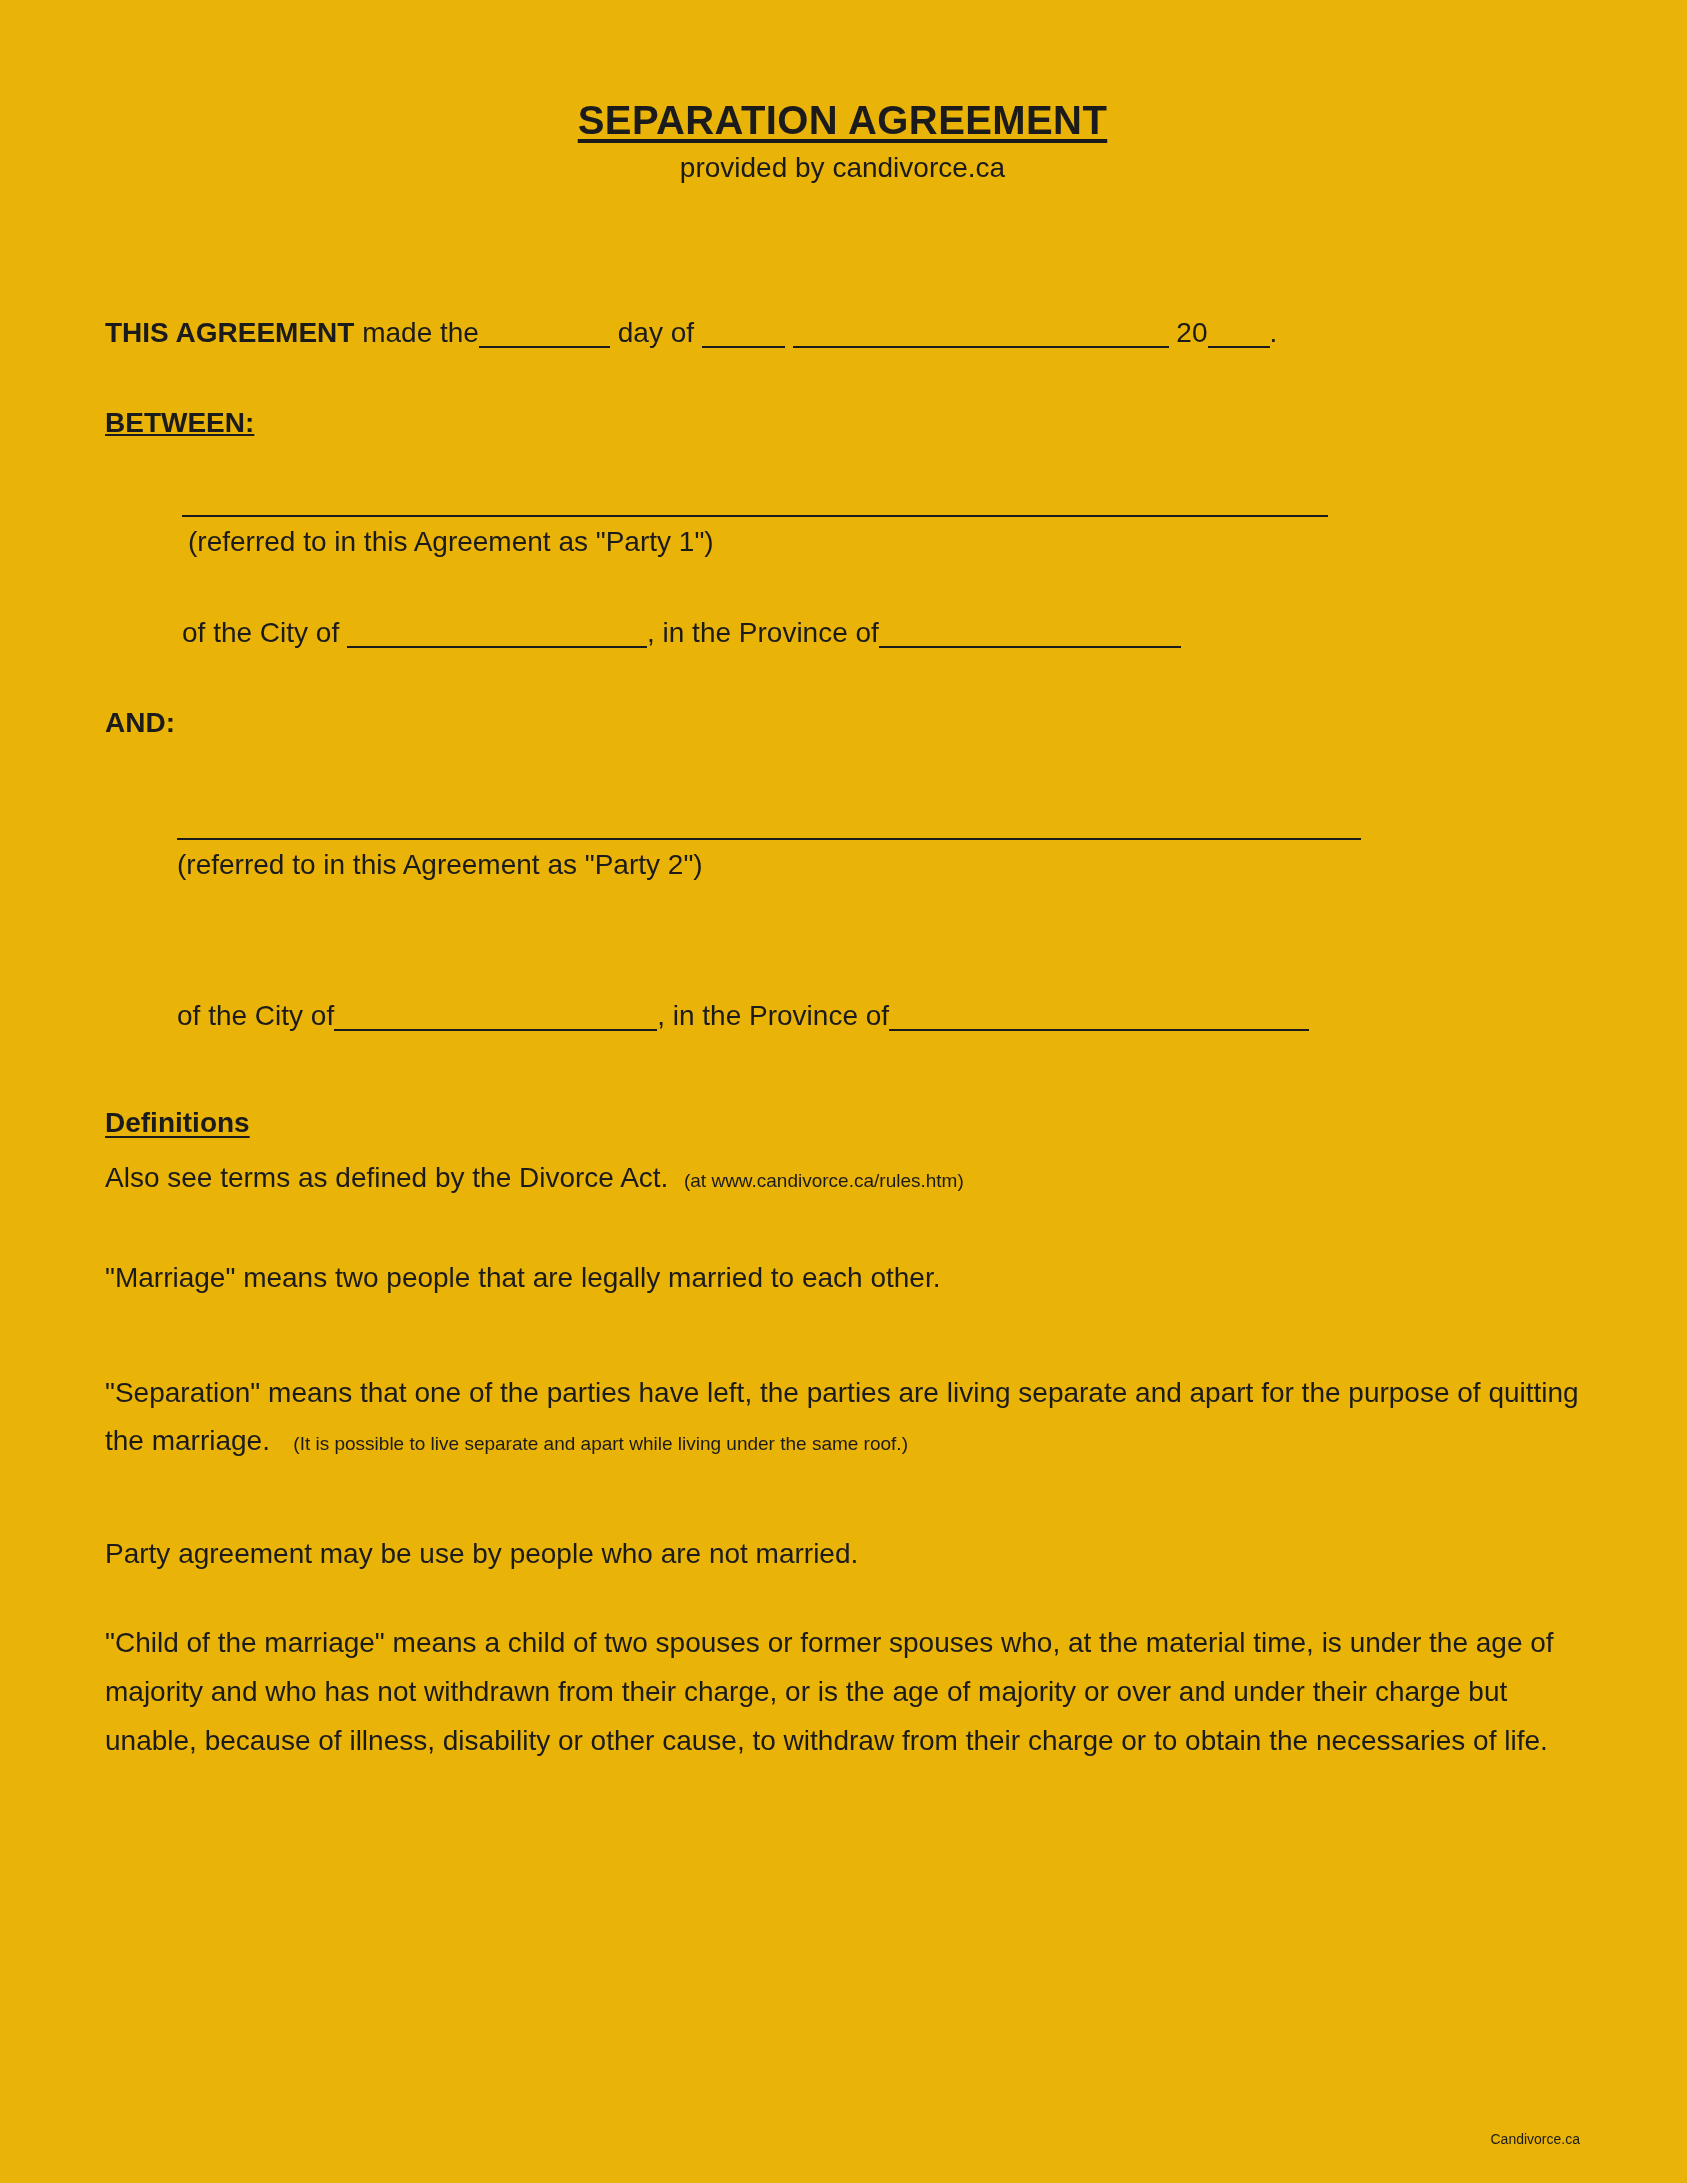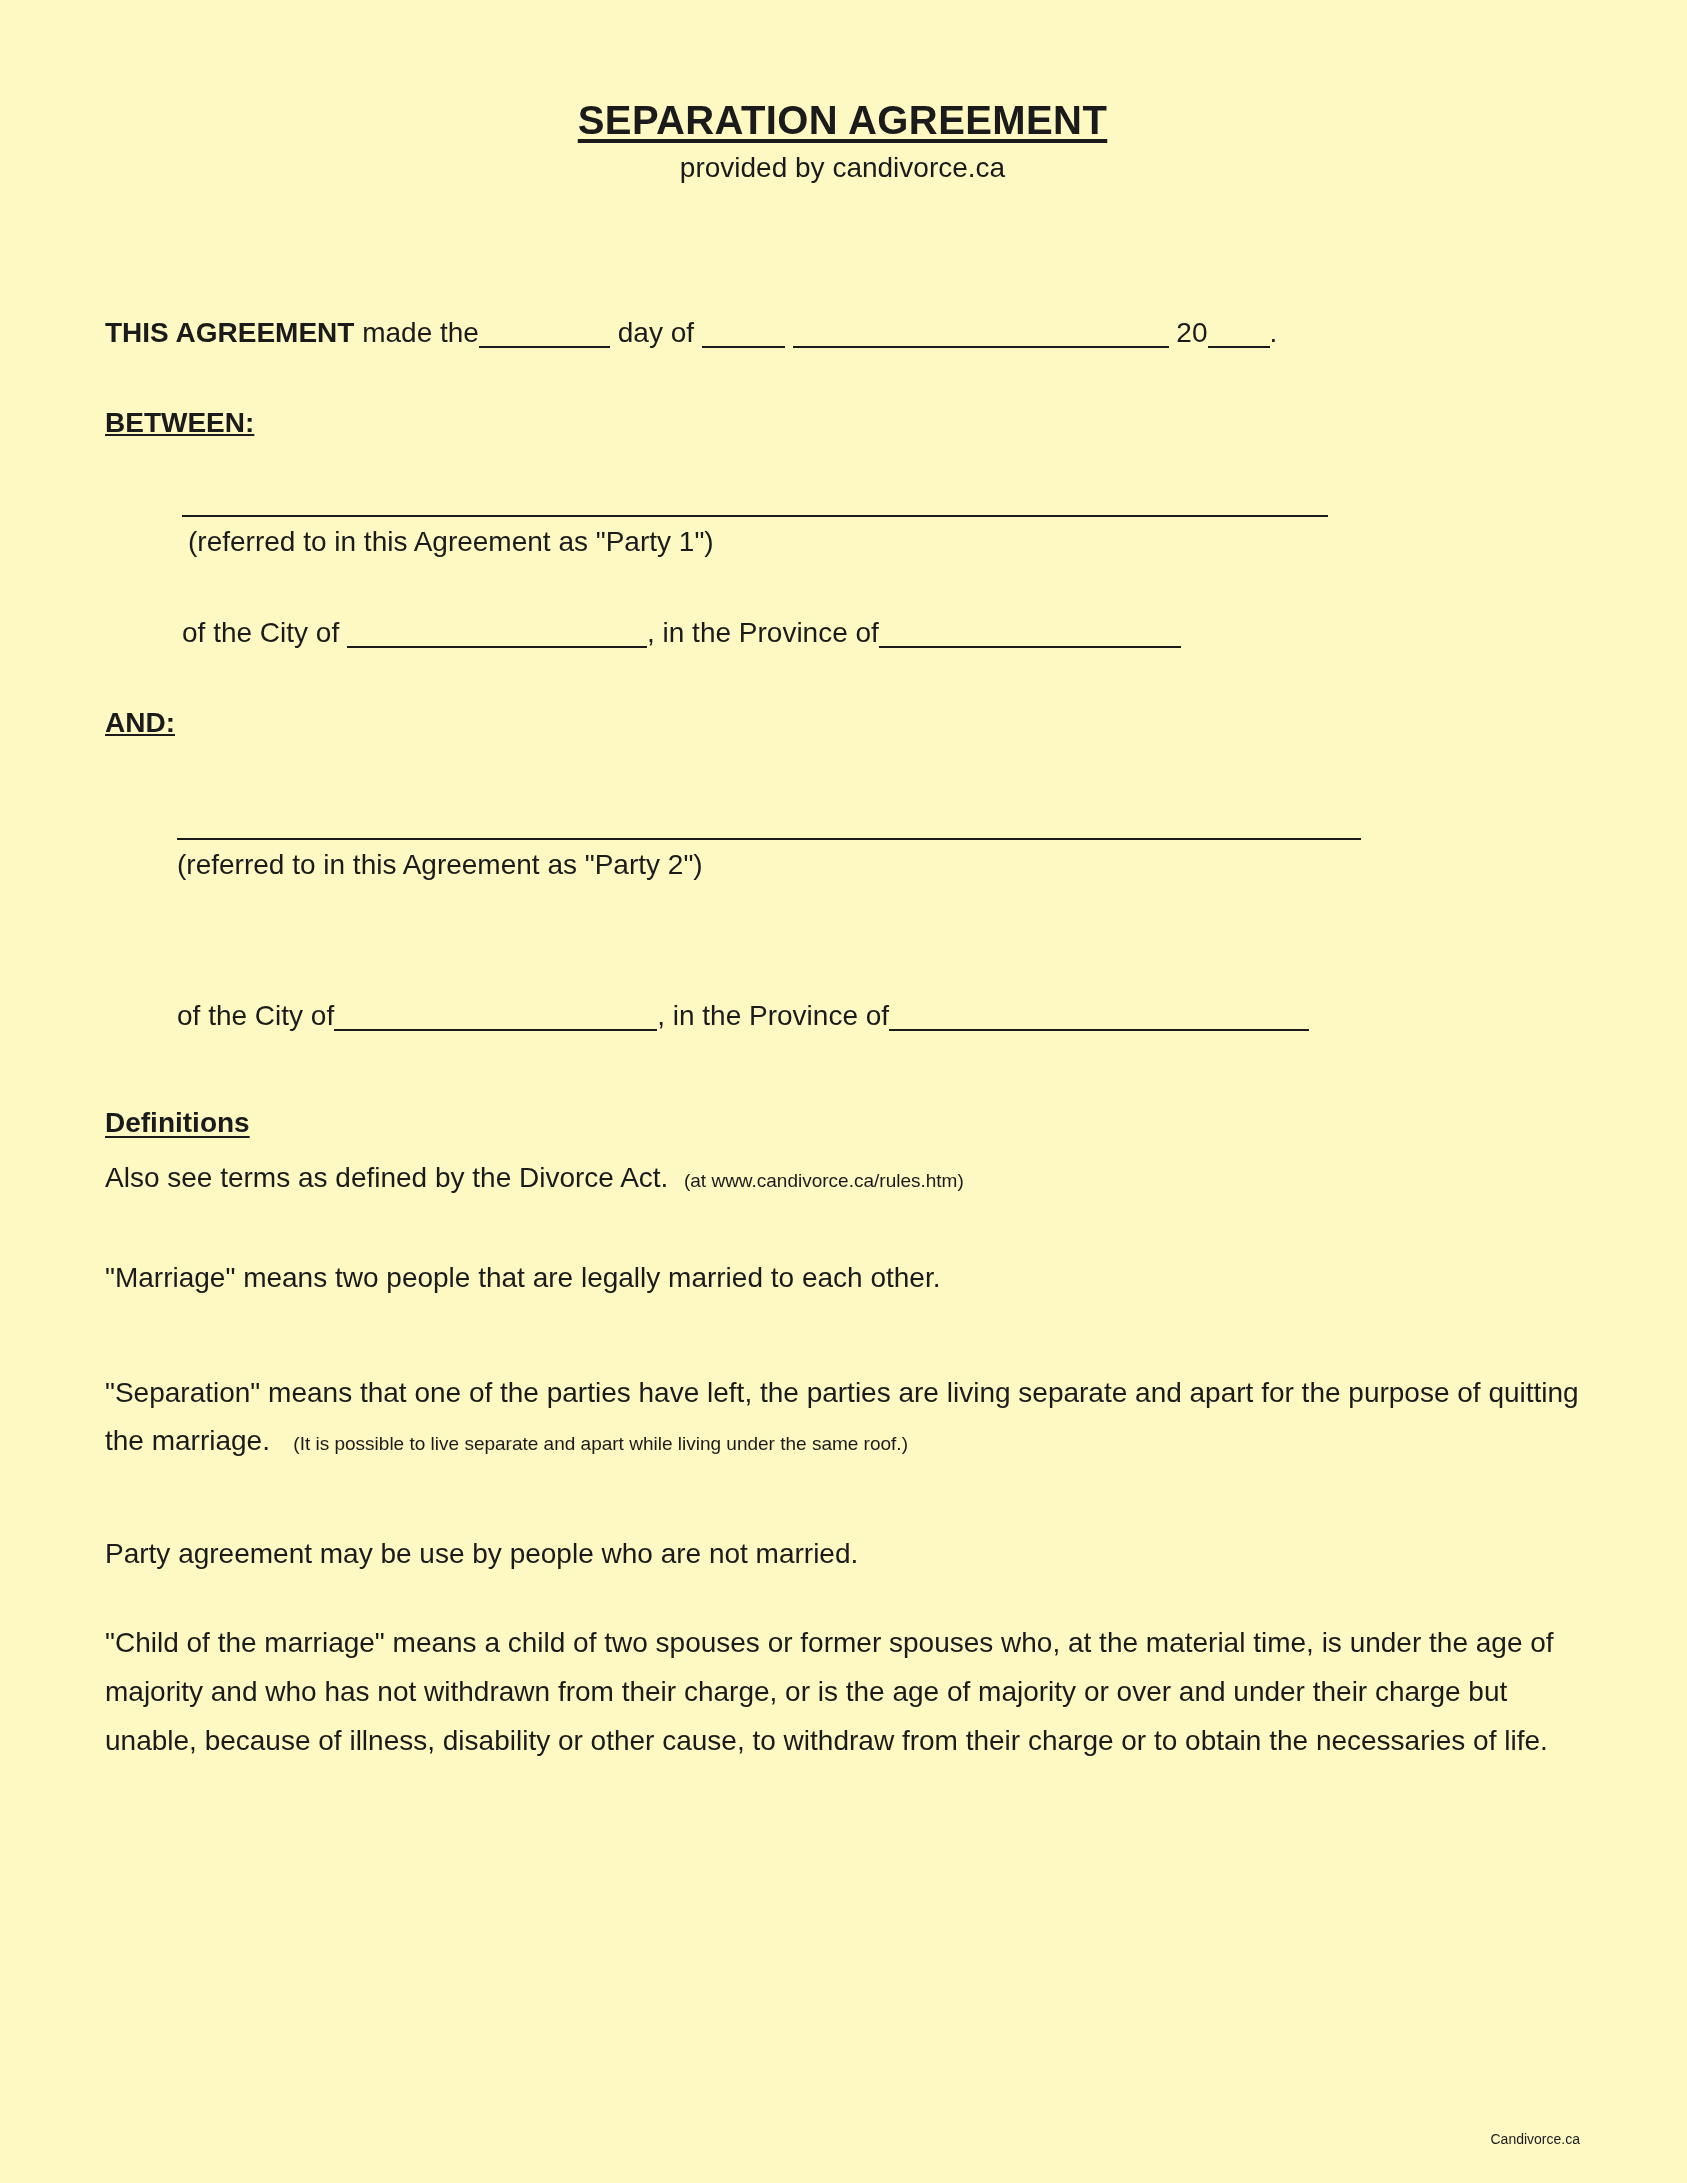--- a/index.html
+++ b/index.html
@@ -8,21 +8,21 @@
     background: #ffffff;
   }
   body {
     font-family: "Liberation Sans", "DejaVu Sans", sans-serif;
     color: #1b1b1b;
   }
   .page {
     position: relative;
     width: 1687px;
     height: 2184px;
-    background: #fef9c3;
+    background: #eab308;
     box-sizing: border-box;
     padding: 98px 107px 0 105px;
     overflow: hidden;
   }
   .title {
     font-size: 40px;
     font-weight: bold;
     text-align: center;
     text-decoration: underline;
     text-underline-offset: 5.2px;
@@ -50,21 +50,21 @@
   .rule {
     border-bottom: 2.6px solid #1b1b1b;
     height: 0;
   }
   .line-agreement { margin-top: 131px; }
   .between-label { margin-top: 54px; text-decoration: underline; }
   .party1-rule { margin-top: 74px; margin-left: 77px; width: 1146px; }
   .party2-rule { margin-top: 96px; margin-left: 72px; width: 1184px; }
   .ref-line { margin-top: 7px; margin-left: 83px; }
   .city-line1 { margin-top: 54px; margin-left: 77px; }
-  .and-label { margin-top: 54px; text-decoration: underline; }
+  .and-label { margin-top: 54px; }
   .city-line2 { margin-top: 115px; margin-left: 72px; }
   .def-heading {
     font-size: 28px;
     font-weight: bold;
     text-decoration: underline;
     text-underline-offset: 4.4px;
     margin: 73px 0 0 0;
   }
   .def-intro { margin-top: 21px; }
   .p-marriage { margin-top: 63px; }

